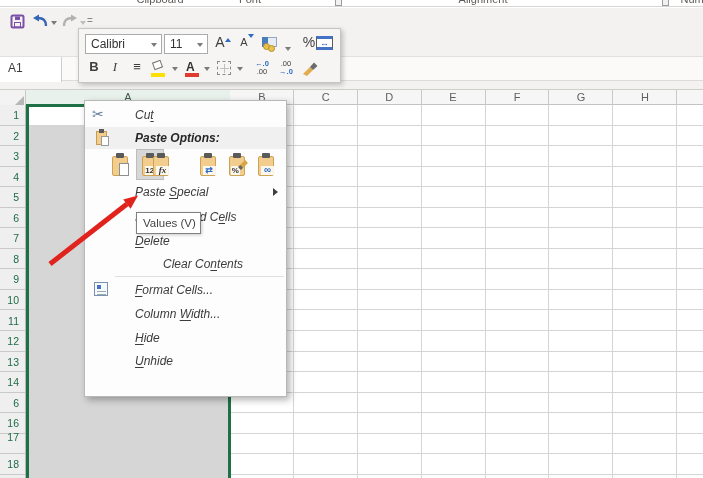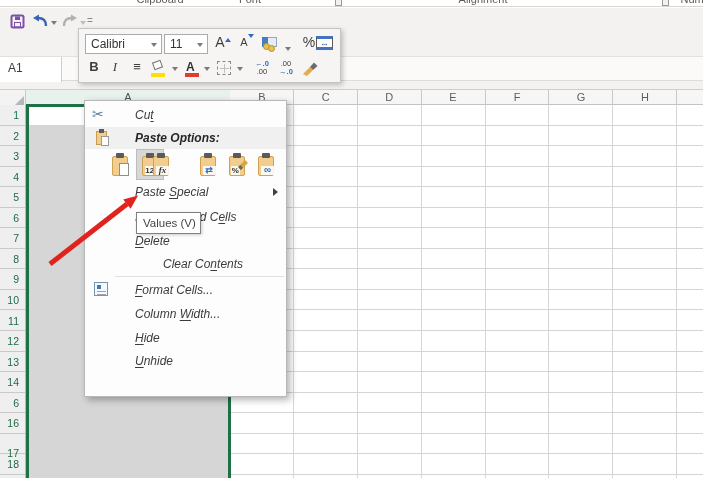--- a/index.html
+++ b/index.html
@@ -176,21 +176,21 @@
         <div class="row-num" style="top: 127.3px;">7</div>
         <div class="row-num" style="top: 147.85px;">8</div>
         <div class="row-num" style="top: 168.4px;">9</div>
         <div class="row-num" style="top: 188.95px;">10</div>
         <div class="row-num" style="top: 209.5px;">11</div>
         <div class="row-num" style="top: 230.05px;">12</div>
         <div class="row-num" style="top: 250.6px;">13</div>
         <div class="row-num" style="top: 271.15px;">14</div>
         <div class="row-num" style="top: 291.7px;">6</div>
         <div class="row-num" style="top: 312.25px;">16</div>
-        <div class="row-num" style="top: 342px;">17</div>
+        <div class="row-num" style="top: 326px;">17</div>
         <div class="row-num" style="top: 353.35px;">18</div>
       </div>
     <div class="cells">
       <div class="sel-grey"></div>
       <div class="a1-cell"></div>
       <div class="h-gridlines"></div>
       <div class="v-gridlines"></div>
       <div class="green-l"></div>
       <div class="green-r"></div>
       <div class="green-t"></div>

